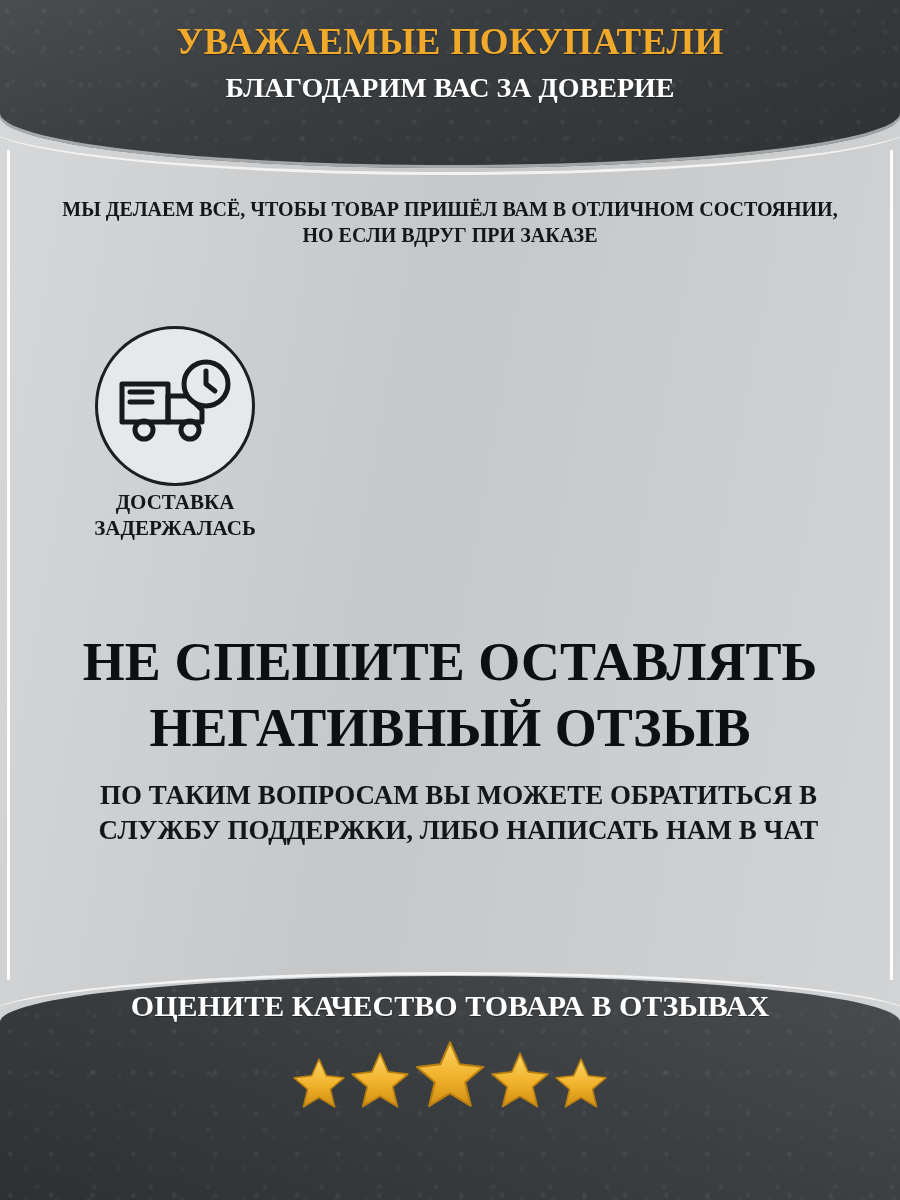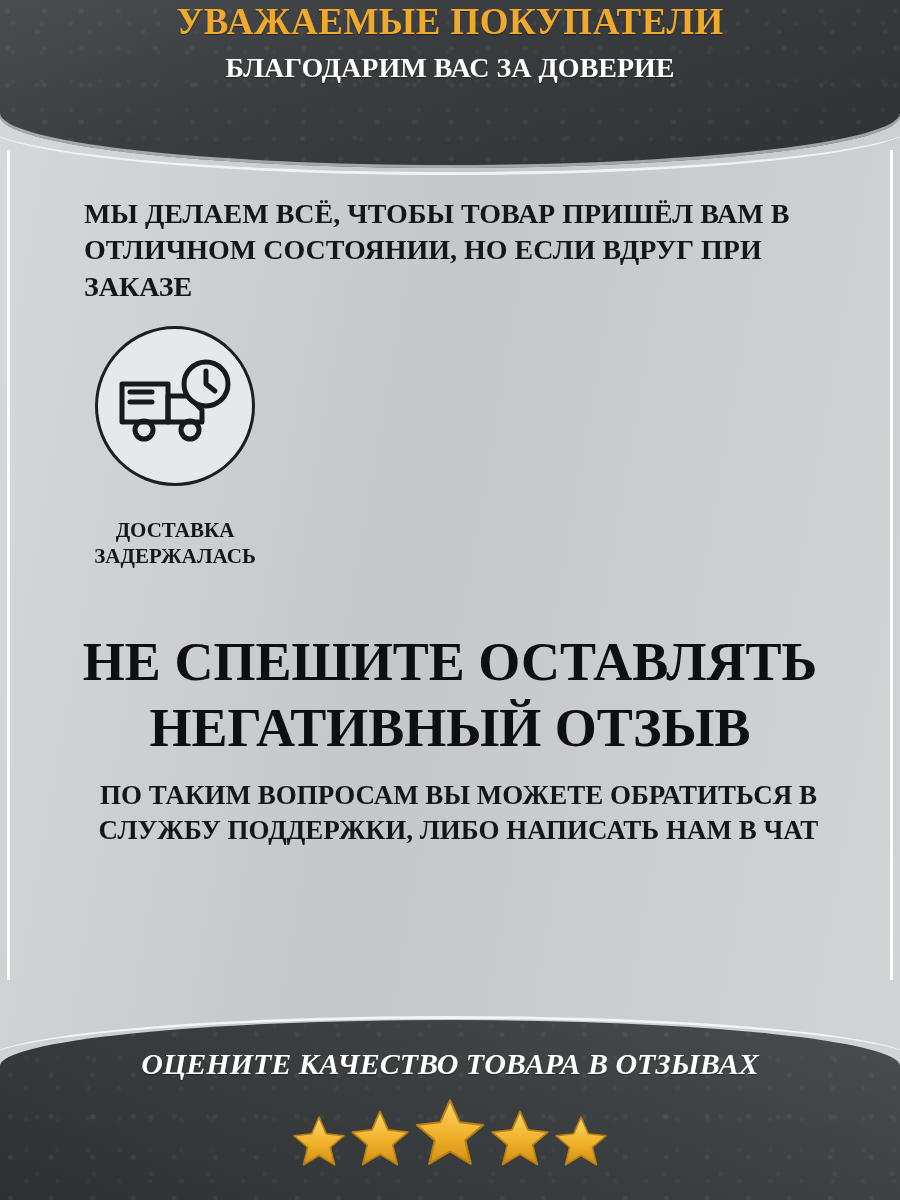--- a/index.html
+++ b/index.html
@@ -30,20 +30,21 @@
     height: 168px;
     background:
       radial-gradient(circle at 20% 30%, rgba(255,255,255,0.05) 0 2px, transparent 3px),
       radial-gradient(circle at 70% 60%, rgba(255,255,255,0.04) 0 2px, transparent 3px),
       radial-gradient(circle at 45% 80%, rgba(255,255,255,0.035) 0 1.5px, transparent 3px),
       linear-gradient(160deg, #4a4d50 0%, #3a3d40 40%, #2f3234 100%);
     background-size: 37px 37px, 53px 53px, 29px 29px, 100% 100%;
     border-bottom-left-radius: 50% 52px;
     border-bottom-right-radius: 50% 52px;
     box-shadow: inset 0 -3px 0 rgba(255,255,255,0.55);
+    padding-top: 20px;
     text-align: center;
   }
   .header::after{
     content:"";
     position:absolute;
     left:-2%; right:-2%; bottom:-7px;
     height: 56px;
     border-bottom-left-radius: 50% 52px;
     border-bottom-right-radius: 50% 52px;
     border-bottom: 3px solid #f2f2f2;
@@ -80,27 +81,26 @@
   }
   .rule.left  { left: 7px; }
   .rule.right { right: 7px; }
 
   
   .intro {
     position: absolute;
     top: 196px;
     left: 60px;
     right: 60px;
-    text-align: left;
-    font-size: 28px;
+    text-align: center;
+    font-size: 20px;
     line-height: 1.30;
     font-weight: bold;
     text-transform: uppercase;
     color: #13161a;
-    margin-left: 24px;
   }
 
   
   .icons {
     position: absolute;
     top: 326px;
     left: 40px;
     right: 40px;
     display: flex;
     justify-content: space-between;
@@ -119,21 +119,21 @@
     border-radius: 50%;
     border: 3px solid #1b1e22;
     background: #e7e8ea;
     display: flex;
     align-items: center;
     justify-content: center;
   }
   .icon-item.mid .circle { width: 172px; height: 172px; margin-top: -4px; }
 
   .caption {
-    margin-top: 32px;
+    margin-top: 4px;
     font-size: 21px;
     line-height: 1.22;
     font-weight: bold;
     text-transform: uppercase;
     color: #13161a;
   }
 
   
   .headline {
     position: absolute;
@@ -159,32 +159,31 @@
     line-height: 1.30;
     font-weight: bold;
     text-transform: uppercase;
     color: #13161a;
   }
 
   
   .footer {
     position: absolute;
     left: 0; right: 0; bottom: 0;
-    height: 180px;
+    height: 224px;
     background:
       radial-gradient(circle at 25% 35%, rgba(255,255,255,0.05) 0 2px, transparent 3px),
       radial-gradient(circle at 65% 70%, rgba(255,255,255,0.04) 0 2px, transparent 3px),
       radial-gradient(circle at 85% 20%, rgba(255,255,255,0.03) 0 1.5px, transparent 3px),
       linear-gradient(200deg, #4a4d50 0%, #3c3f42 45%, #2e3133 100%);
     background-size: 41px 41px, 57px 57px, 31px 31px, 100% 100%;
     border-top-left-radius: 50% 46px;
     border-top-right-radius: 50% 46px;
     text-align: center;
-    padding-top: 26px;
-    font-style: italic;
+    padding-top: 12px;
   }
   .footer::before{
     content:"";
     position:absolute;
     left:-2%; right:-2%; top:-4px;
     height: 52px;
     border-top-left-radius: 50% 46px;
     border-top-right-radius: 50% 46px;
     border-top: 3px solid #f4f4f4;
     pointer-events:none;

